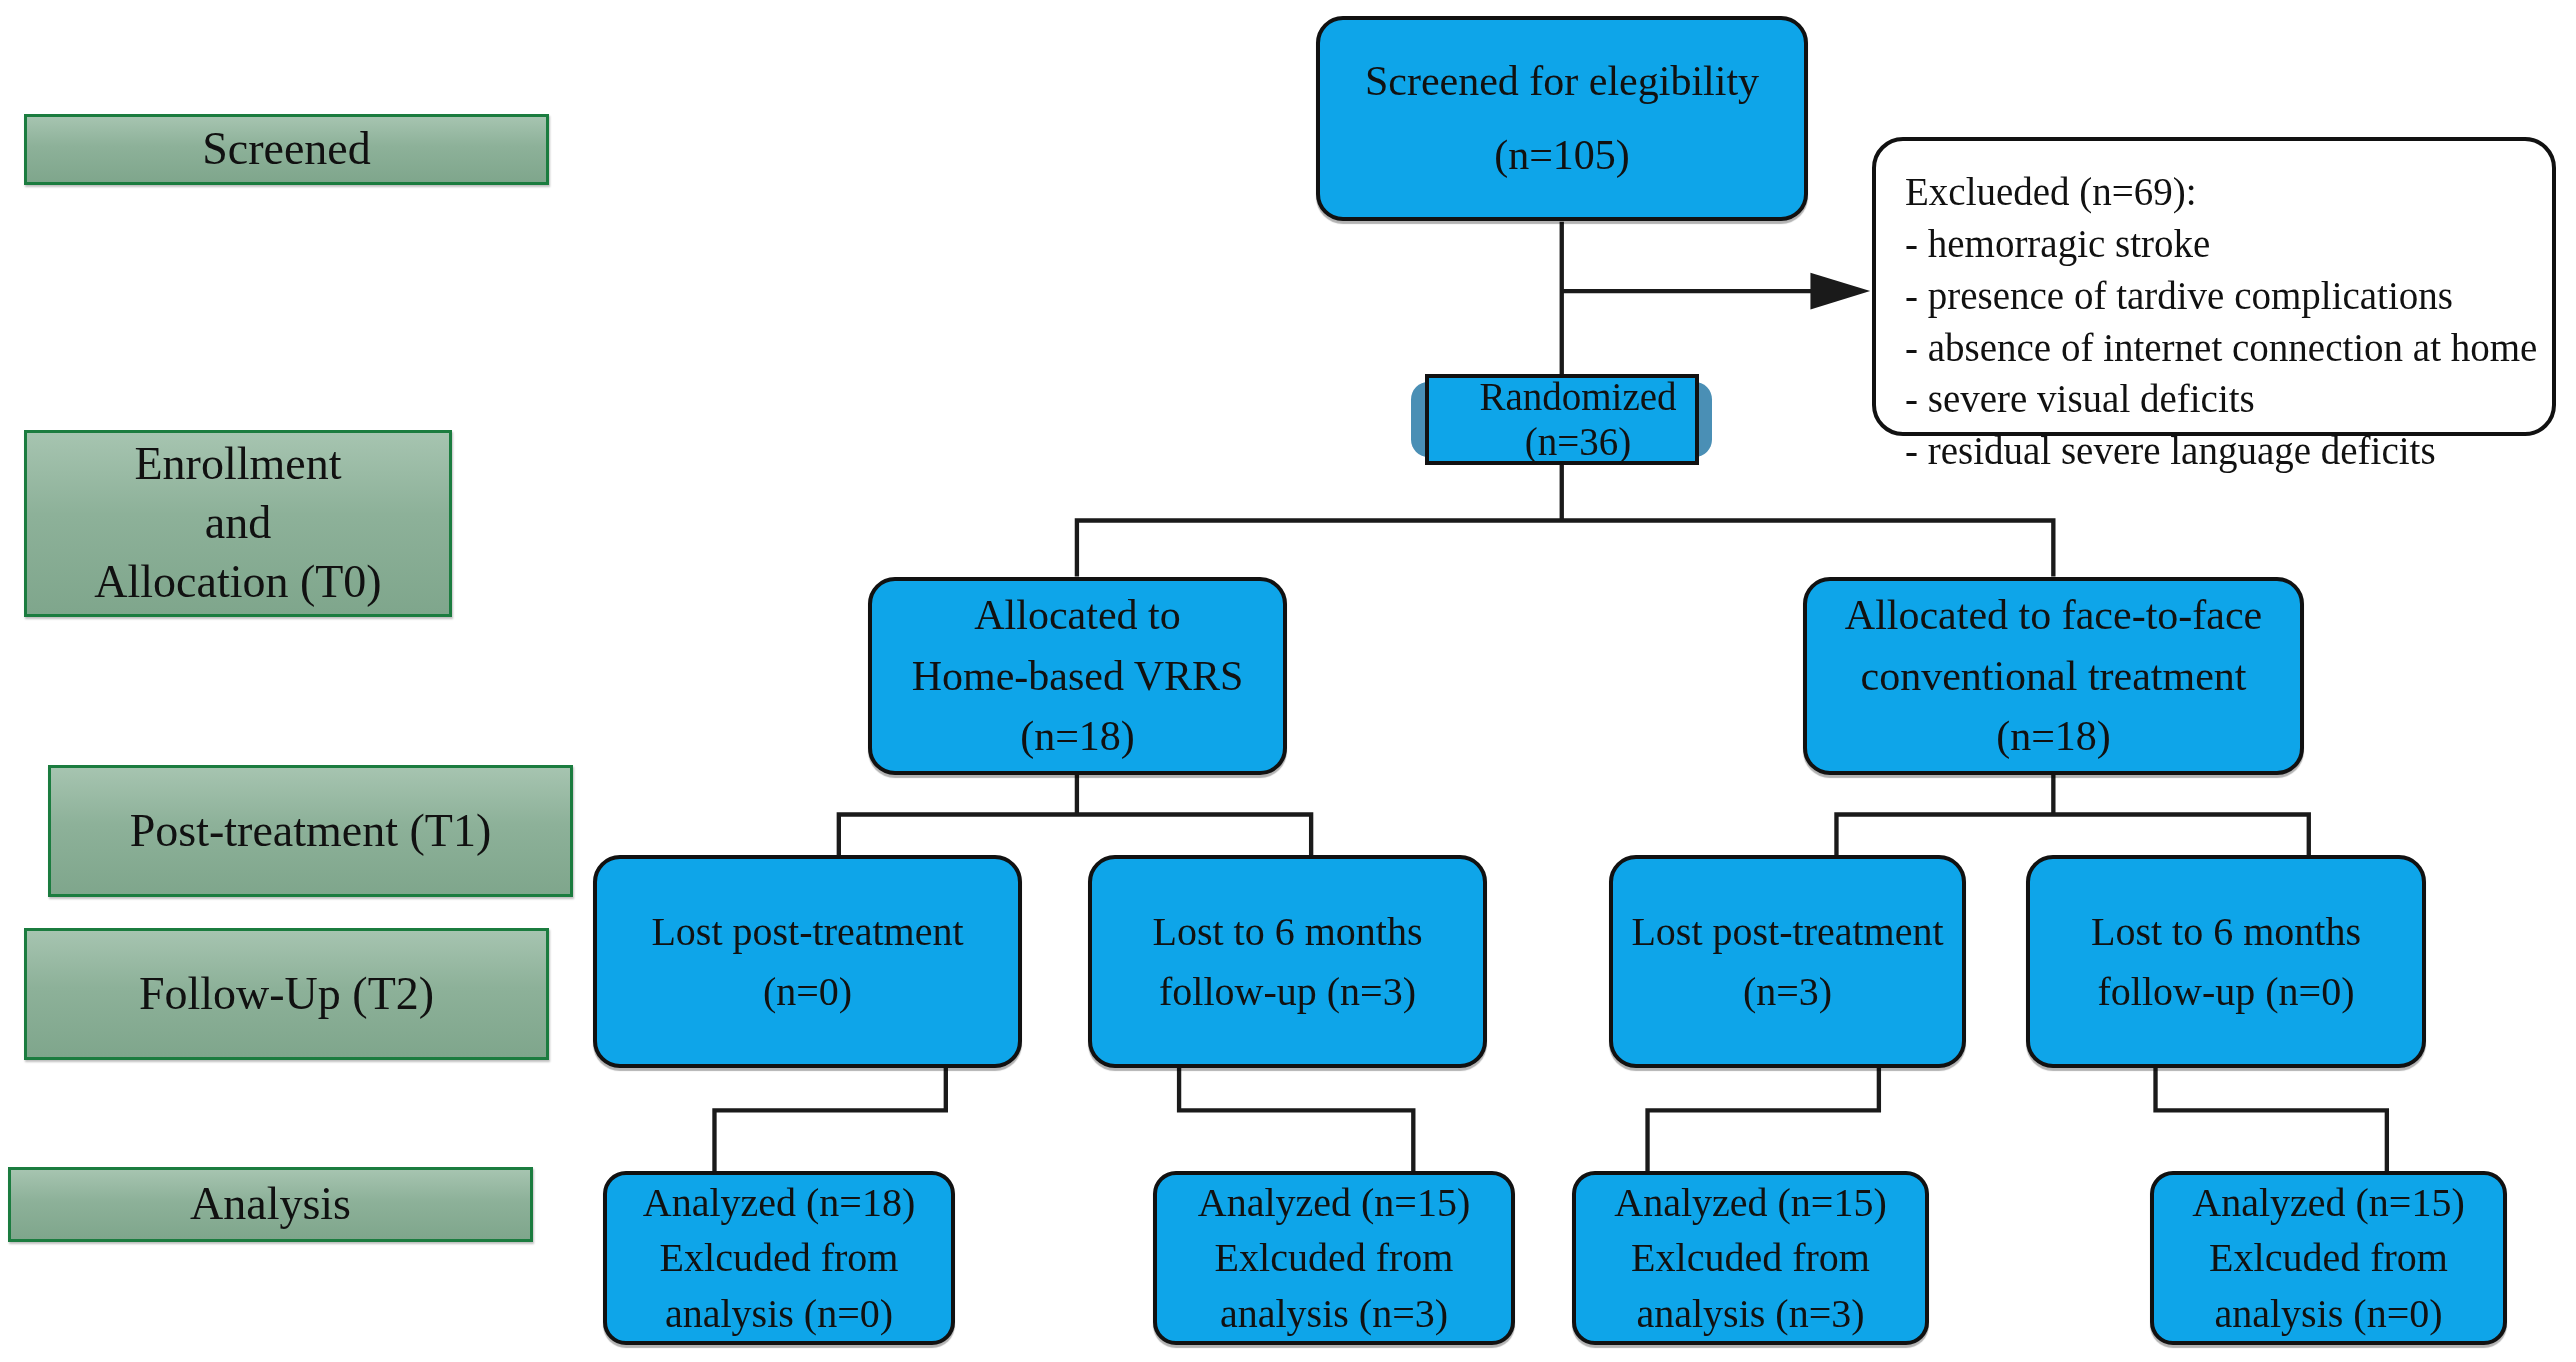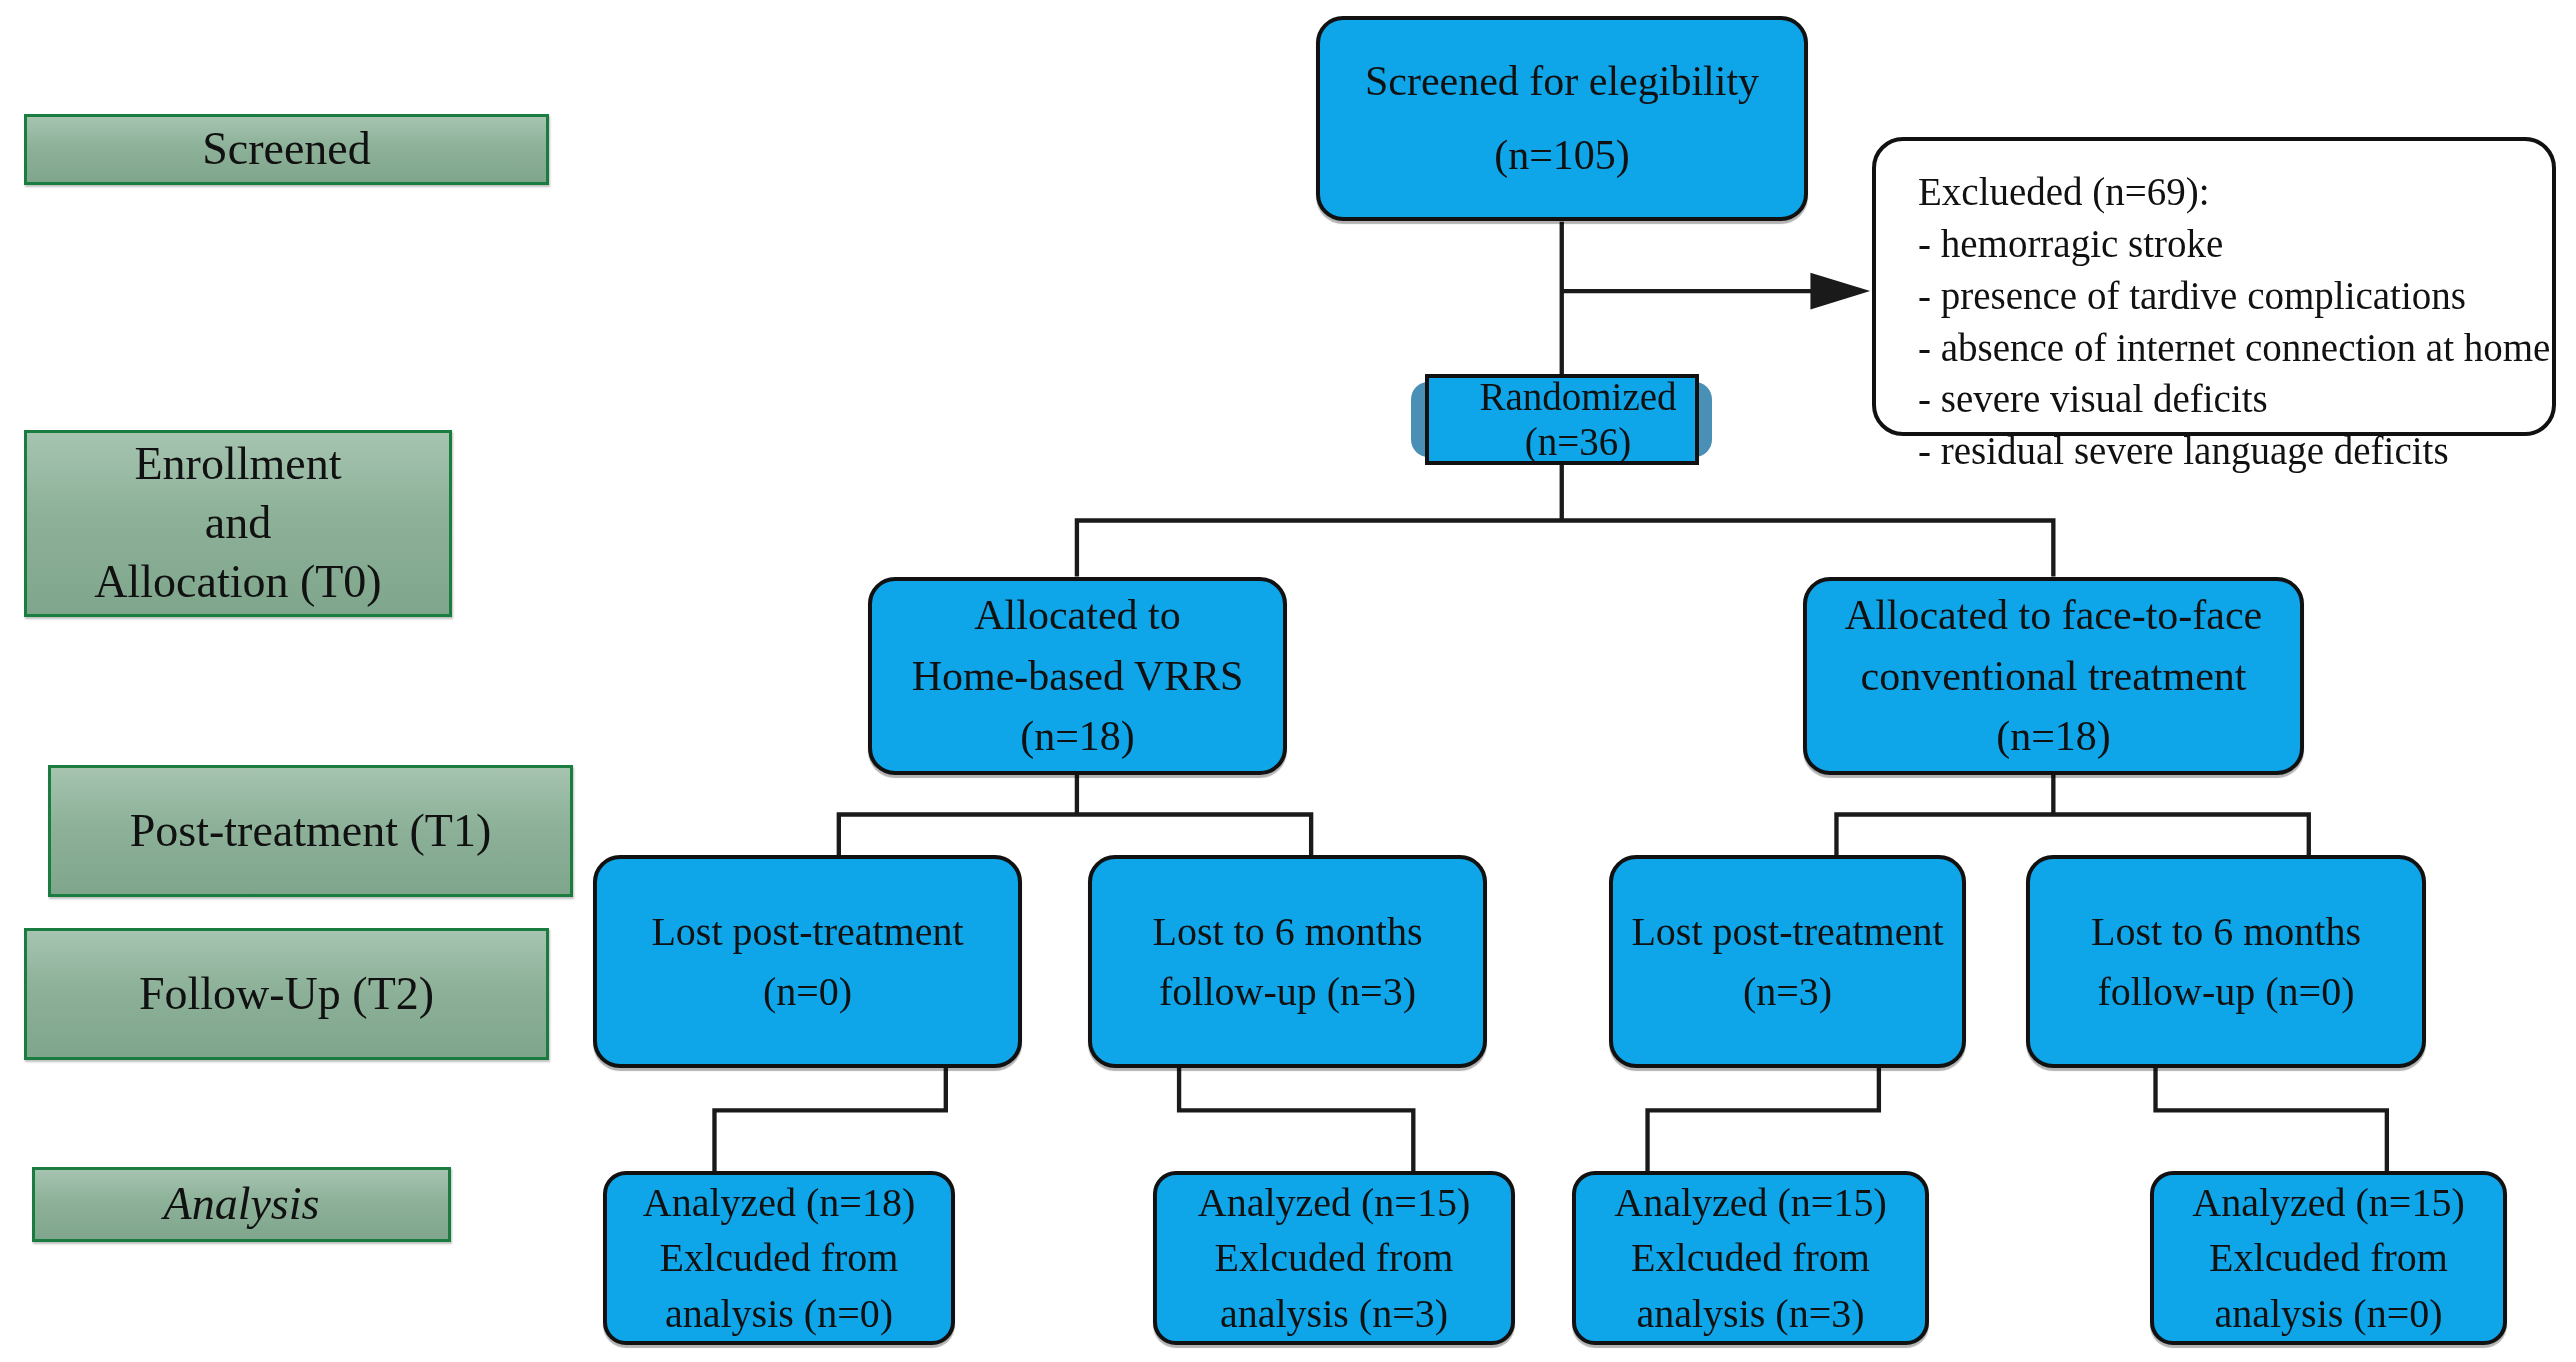--- a/index.html
+++ b/index.html
@@ -75,21 +75,21 @@
   .fbox.lost { font-size: 40px; line-height: 1.5; }
   .fbox.analysis { font-size: 40px; line-height: 1.38; border-radius: 23px; }
 
   
   .excluded {
     position: absolute;
     box-sizing: border-box;
     background: #ffffff;
     border: 4.8px solid #111111;
     border-radius: 31px;
-    padding: 25px 42px;
+    padding: 25px 29px;
     font-size: 39px;
     line-height: 1.33;
     text-align: left;
   }
   .excluded .line { white-space: pre; }
 </style>
 </head>
 <body>
 
 <div class="canvas">
@@ -115,21 +115,21 @@
     <polyline points="1949,1108 1949,1152 1709,1152 1709,1215"></polyline>
     <polyline points="2236,1108 2236,1152 2476,1152 2476,1215"></polyline>
   </svg>
 
   <div class="stage" style="left:24px; top:114px; width:525px; height:71px;">Screened</div>
   <div class="stage" style="left:24px; top:430px; width:428px; height:187px;">Enrollment
 and
 Allocation (T0)</div>
   <div class="stage" style="left:24px; top:765px; width:525px; height:132px;margin-left:24px;">Post-treatment (T1)</div>
   <div class="stage" style="left:24px; top:928px; width:525px; height:132px;">Follow-Up (T2)</div>
-  <div class="stage" style="left:32px; top:1167px; width:419px; height:75px;font-style:italic;">Analysis</div>
+  <div class="stage" style="left:8px; top:1167px; width:525px; height:75px;">Analysis</div>
 
   <div class="fbox eligibility" style="left:1316px; top:16.4px; width:492px; height:205px;">Screened for elegibility
 (n=105)</div>
 
   <div class="excluded" style="left:1872px; top:137px; width:684px; height:299px;">
     <div class="line">Exclueded (n=69):</div>
     <div class="line">- hemorragic stroke</div>
     <div class="line">- presence of tardive complications</div>
     <div class="line">- absence of internet connection at home</div>
     <div class="line">- severe visual deficits</div>

